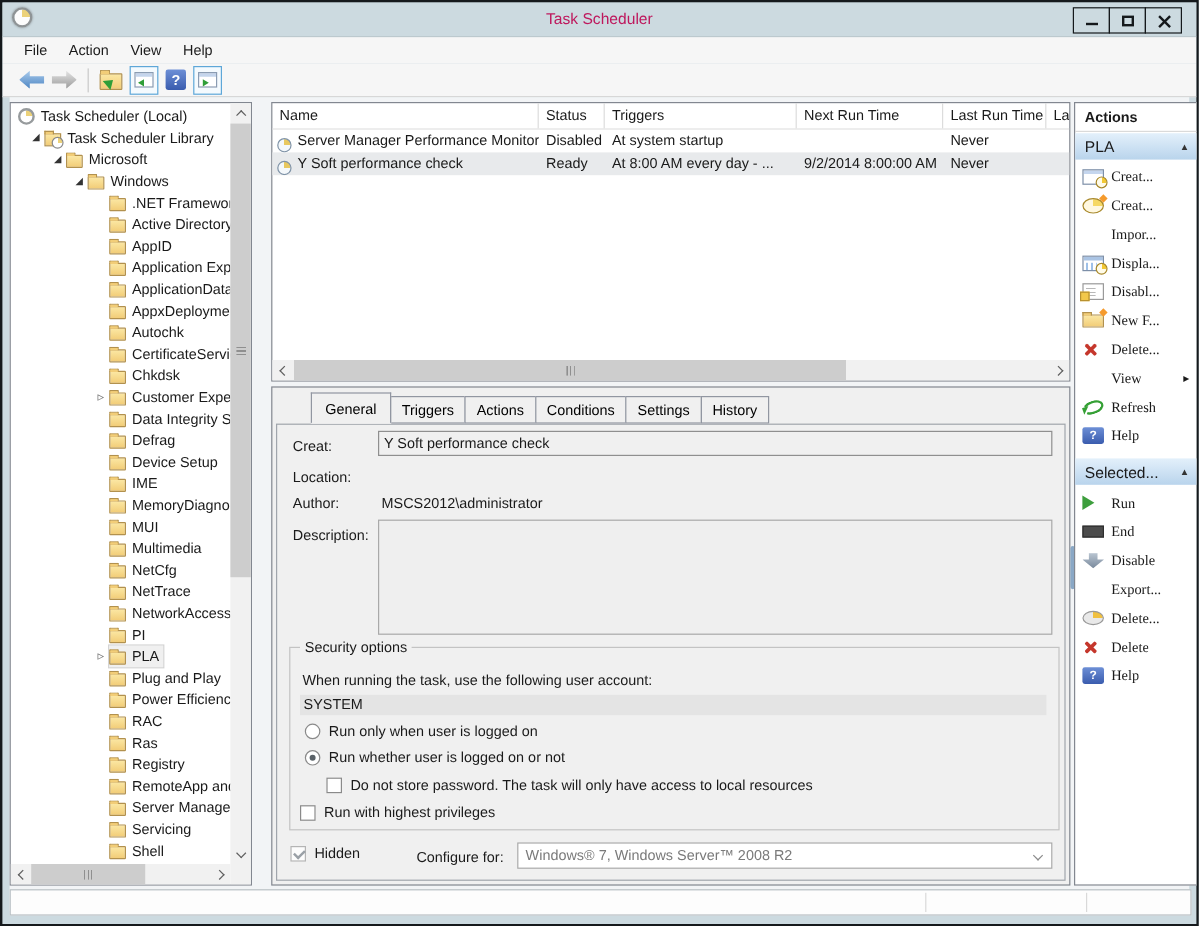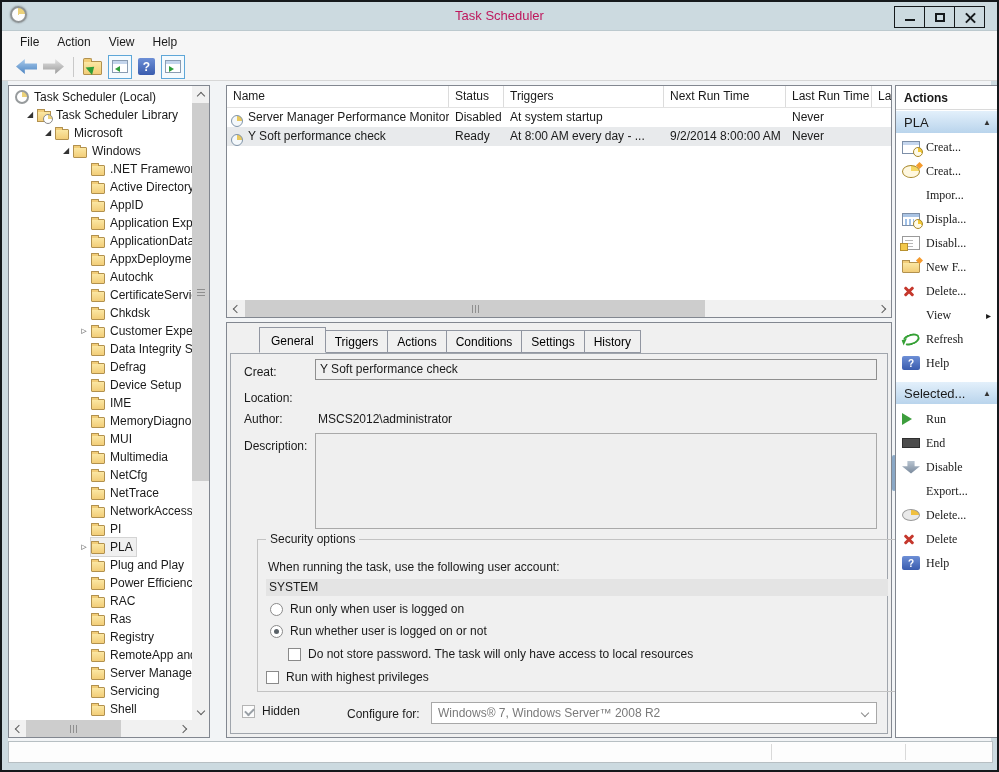--- a/index.html
+++ b/index.html
@@ -513,21 +513,21 @@
       <div class="field" style="left:88px;top:36px;width:562px;height:21px;">Y Soft performance check</div>
 
       <span class="dlabel" style="left:17px;top:68px;">Location:</span>
 
       <span class="dlabel" style="left:17px;top:89px;">Author:</span>
       <span class="dlabel" style="left:91px;top:89px;">MSCS2012\administrator</span>
 
       <span class="dlabel" style="left:17px;top:116px;">Description:</span>
       <div class="descbox" style="left:88px;top:110px;width:562px;height:96px;"></div>
 
-      <div class="groupbox" style="left:14px;top:216px;width:642px;height:153px;margin-left:16px;">
+      <div class="groupbox" style="left:14px;top:216px;width:642px;height:153px;">
         <span class="legend">Security options</span>
         <span class="dlabel" style="left:10px;top:20px;">When running the task, use the following user account:</span>
         <div class="strip" style="left:8px;top:39px;right:10px;height:17px;background:#e4e4e4;">SYSTEM</div>
         <div class="optrow" style="left:12px;top:62px;">
           <span class="rb"></span>
           <span class="olabel">Run only when user is logged on</span>
         </div>
         <div class="optrow" style="left:12px;top:84px;">
           <span class="rb on"></span>
           <span class="olabel">Run whether user is logged on or not</span>

